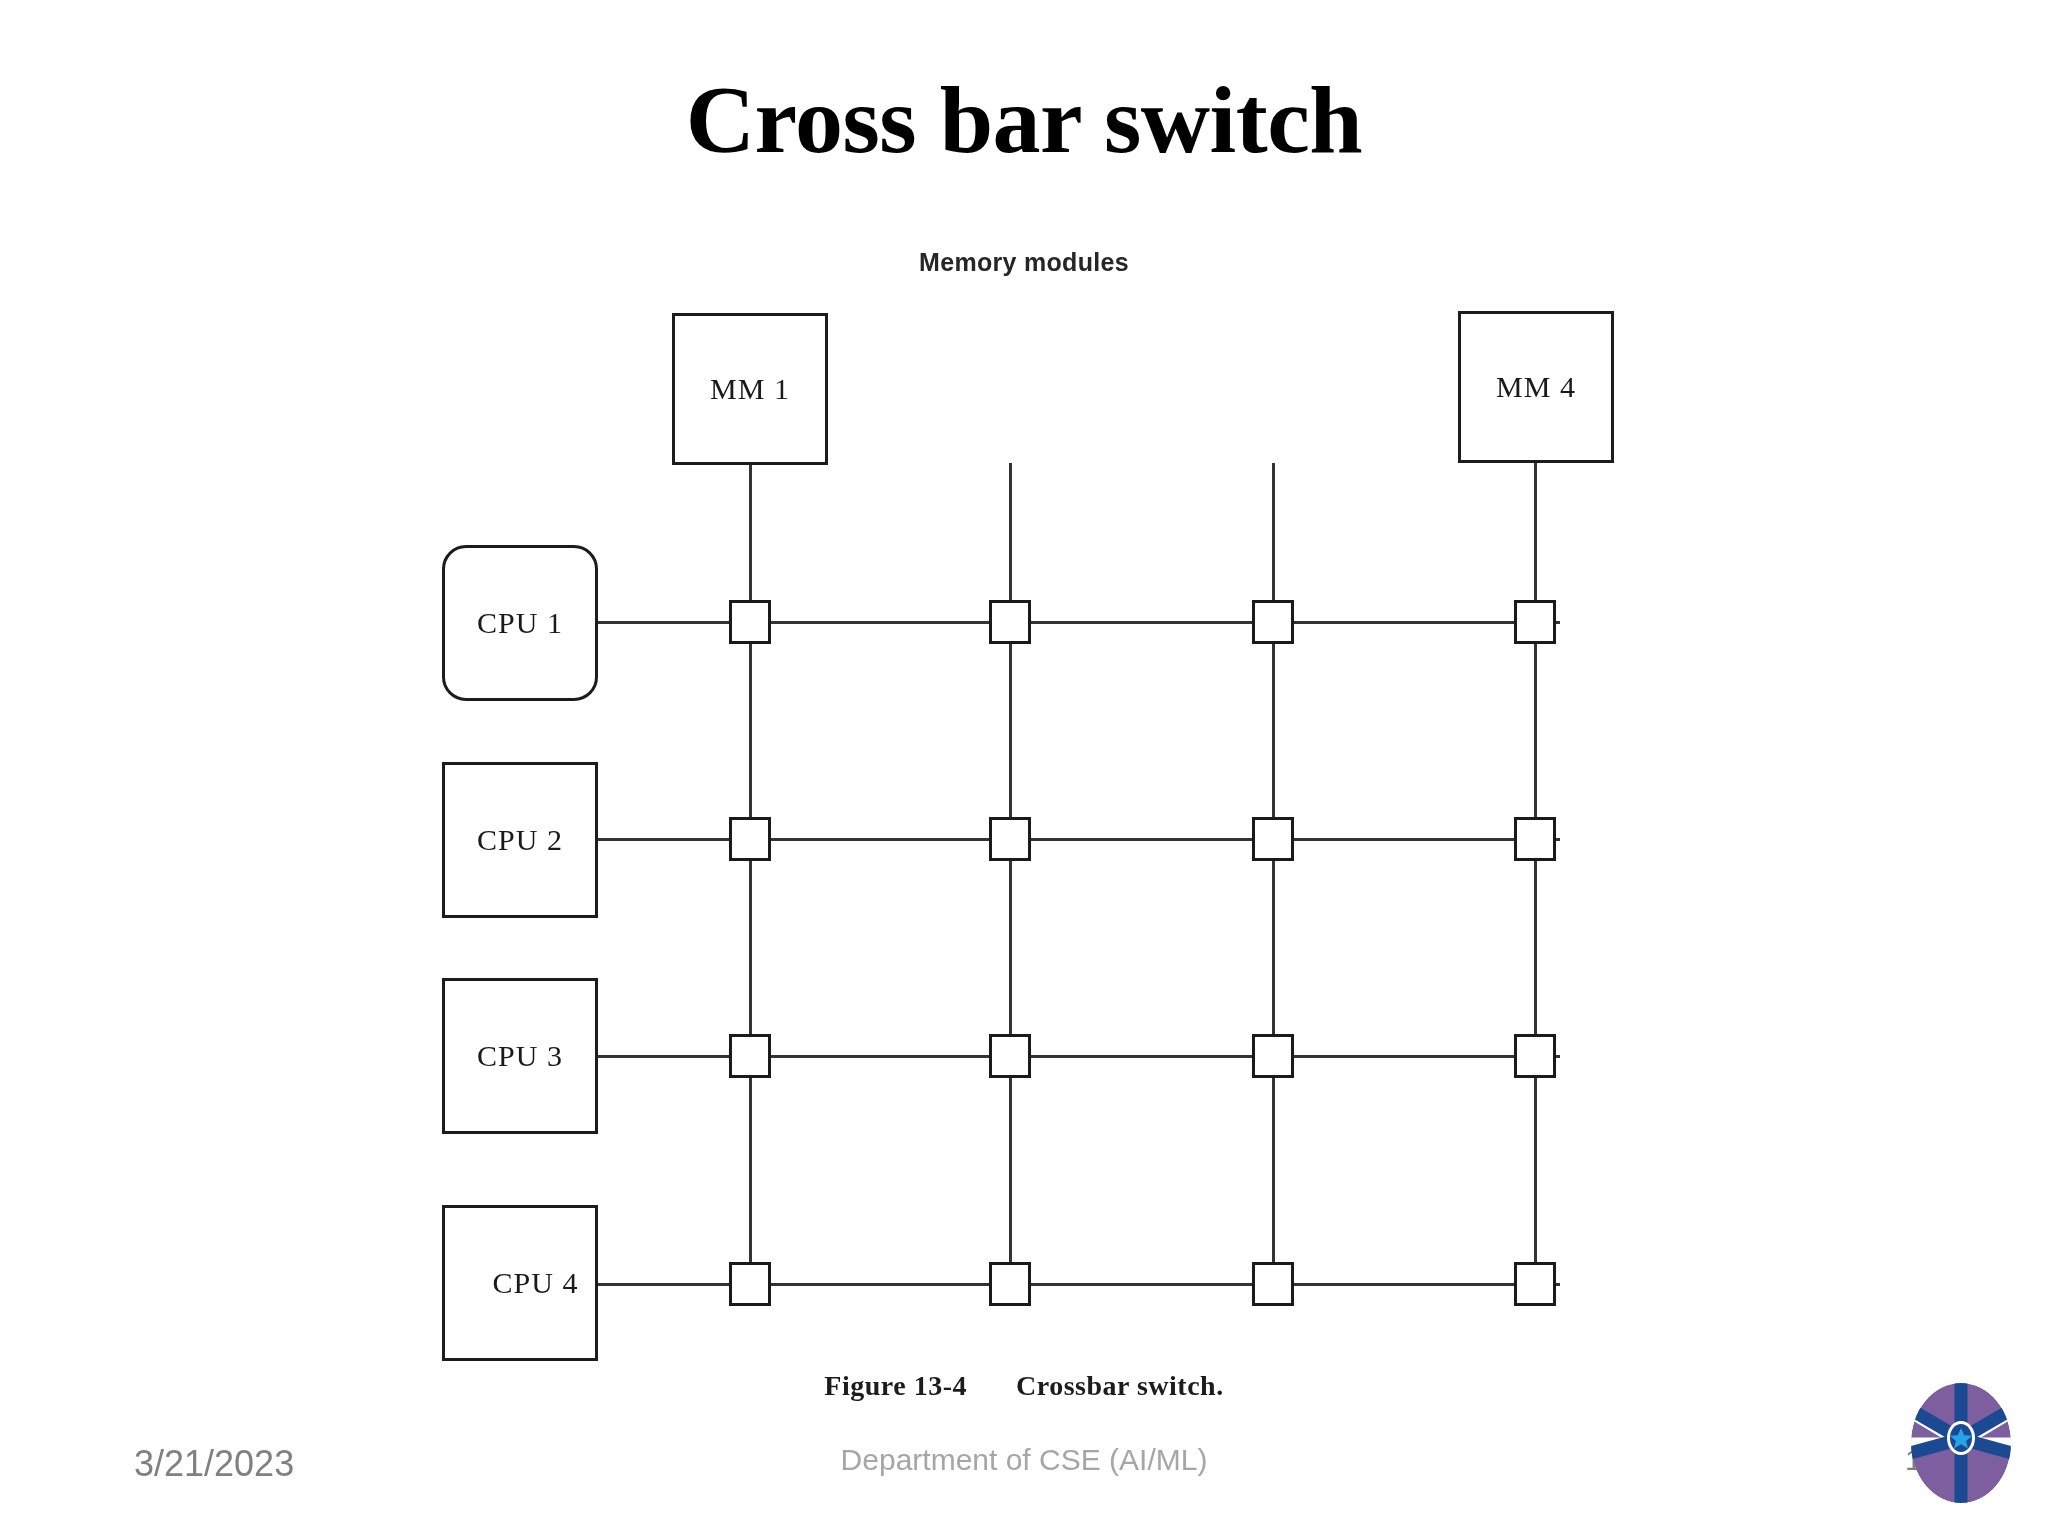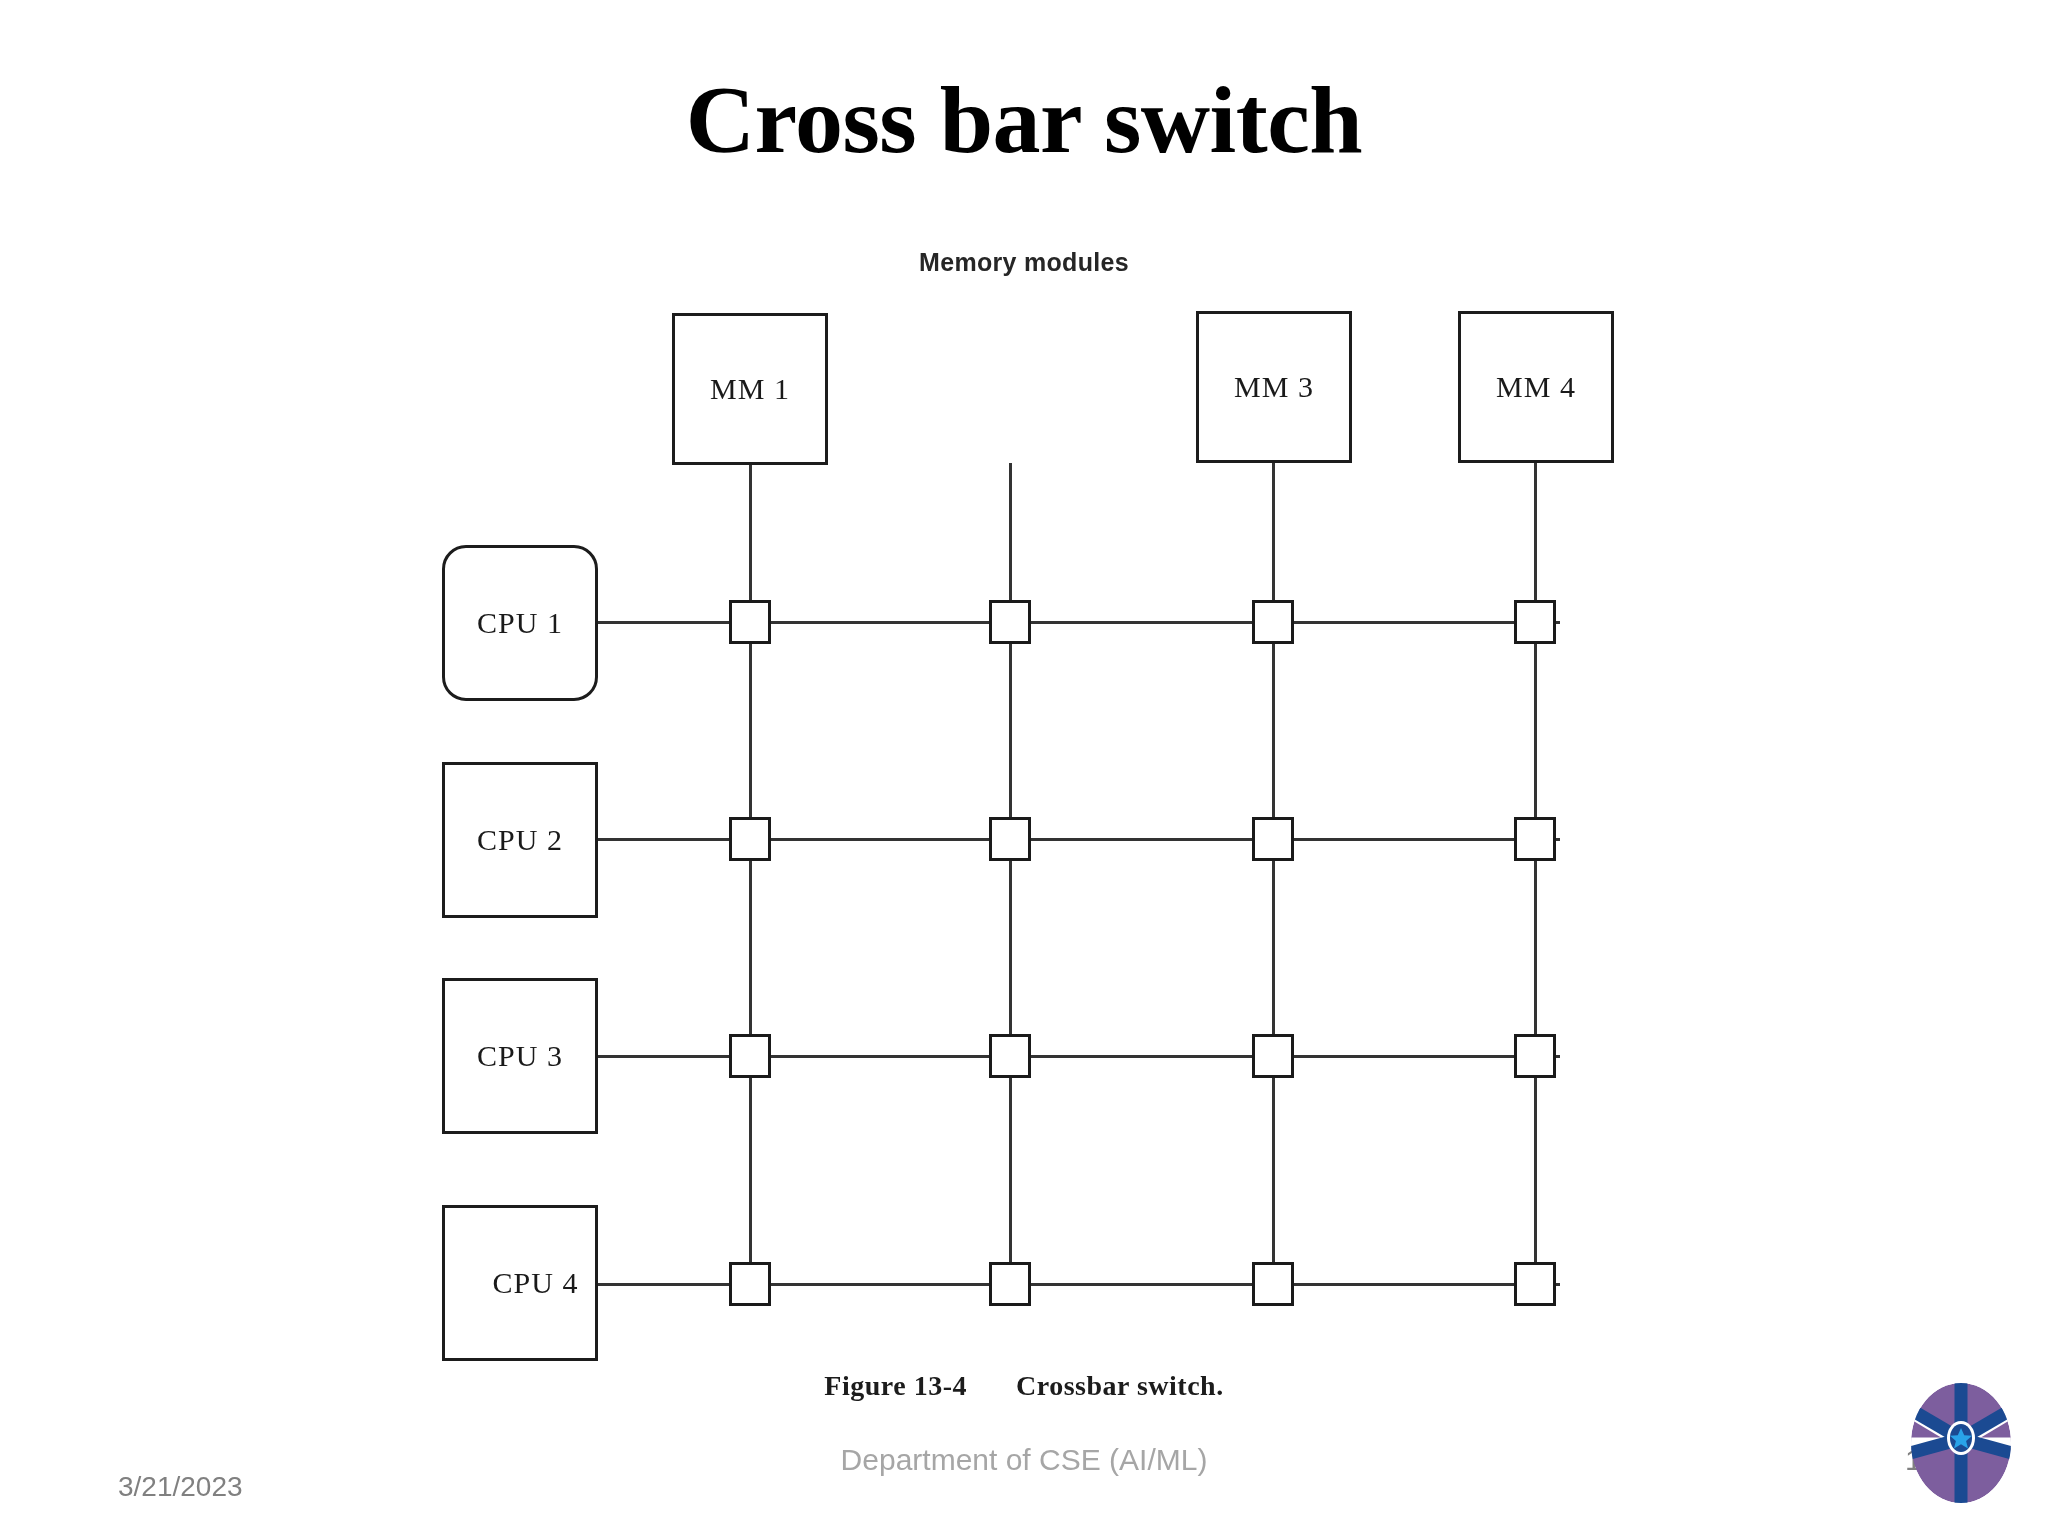--- a/index.html
+++ b/index.html
@@ -113,25 +113,24 @@
     font-weight: bold;
     font-size: 28px;
     color: #1c1c1c;
     letter-spacing: 0.5px;
   }
   #figure-caption .cap-gap { display: inline-block; width: 34px; }
 
   
   #footer-date {
     position: absolute;
-    left: 118px;
+    left: 134px;
     top: 1443px;
-    font-size: 28px;
+    font-size: 36px;
     color: #808080;
-    margin-top: 28px;
   }
   #footer-center {
     position: absolute;
     left: 0;
     top: 1443px;
     width: 2048px;
     text-align: center;
     font-size: 30px;
     color: #a6a6a6;
   }
@@ -156,23 +155,20 @@
 <body>
 
 <div id="slide-title">Cross bar switch</div>
 
 <div id="figure-area">
 
   <div class="diagram-label" id="memory-modules-caption">Memory modules</div>
 
   <div class="unit-box mm-box" style="left:672px; top:313px;">
     <span class="unit-label">MM 1</span>
-  </div>
-  <div class="unit-box mm-box" style="left:1196px; top:311px;">
-    <span class="unit-label">MM 3</span>
   </div>
   <div class="unit-box mm-box" style="left:1458px; top:311px;">
     <span class="unit-label">MM 4</span>
   </div>
 
   <div class="unit-box cpu-box" style="left:442px; top:545px;border-radius:24px;">
     <span class="unit-label">CPU 1</span>
   </div>
   <div class="unit-box cpu-box" style="left:442px; top:762px;">
     <span class="unit-label">CPU 2</span>

